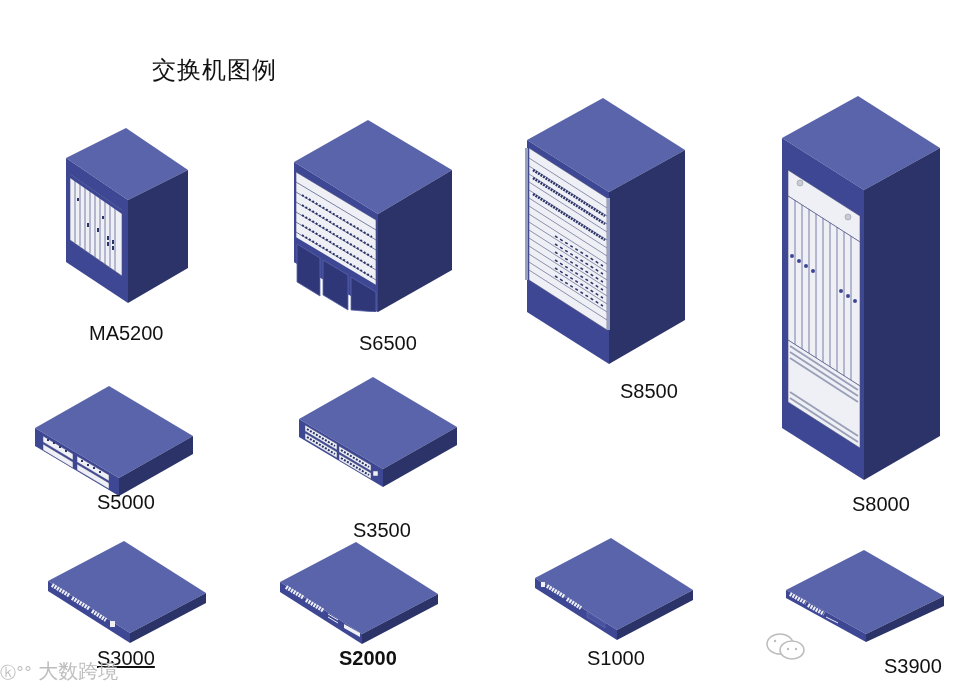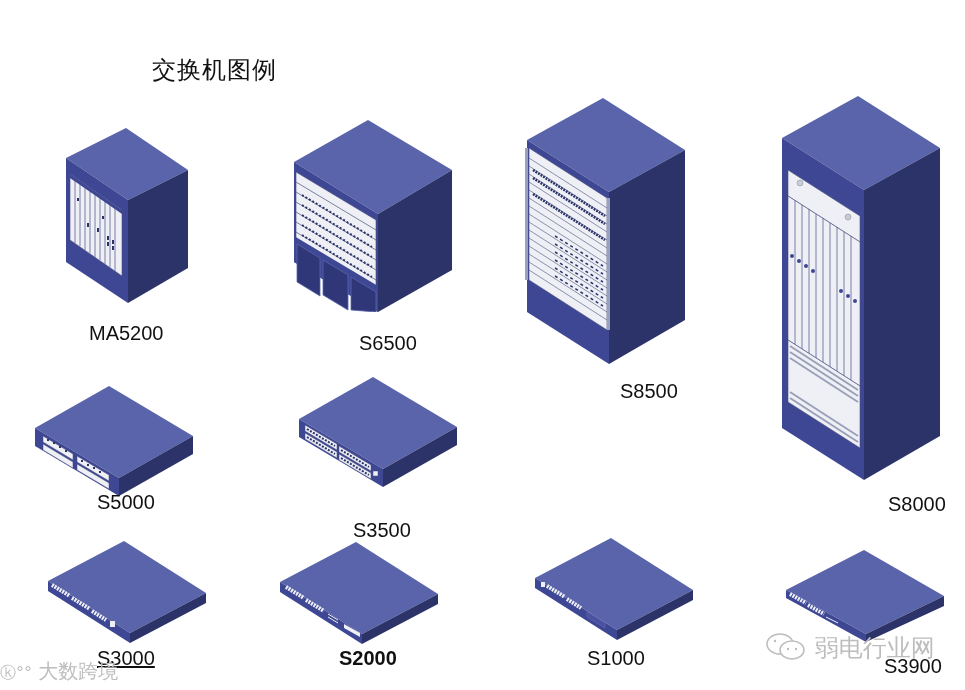--- a/index.html
+++ b/index.html
@@ -158,21 +158,21 @@
     <polygon points="8,244 80,290 80,352 8,306" fill="#eef0f6" stroke="#4a4f7a" stroke-width="0.6"></polygon>
     <g stroke="#9aa0b8" stroke-width="2">
       <line x1="10" y1="250" x2="78" y2="294"></line>
         <line x1="10" y1="256" x2="78" y2="300"></line>
       <line x1="10" y1="262" x2="78" y2="306"></line>
       <line x1="10" y1="296" x2="78" y2="340"></line>
         <line x1="10" y1="302" x2="78" y2="346"></line>
     </g>
   </svg>
 </div>
-<div class="lbl" style="left:888px;top:493px;">S8000</div>
+<div class="lbl" style="left:852px;top:493px;">S8000</div>
 
 <div class="dev" style="left:33px;top:384px;">
   <svg width="162" height="112" viewBox="0 0 162 112">
     <polygon points="2,44 76,2 160,52 86,94" fill="#5964aa"></polygon>
     <polygon points="86,94 160,52 160,70 86,112" fill="#2b3368"></polygon>
     <polygon points="2,44 86,94 86,112 2,62" fill="#3e4794"></polygon>
     <g fill="#eef0f6" stroke="#4a4f7a" stroke-width="0.5">
       <polygon points="10,52 40,70 40,76 10,58"></polygon>
         <polygon points="10,60 40,78 40,84 10,66"></polygon>
       <polygon points="44,72 76,91 76,97 44,78"></polygon>
@@ -285,14 +285,13 @@
 <div class="wm" style="left:765px;top:632px;font-size:24px;">
   <span>
     <svg width="42" height="30" viewBox="0 0 42 30">
       <ellipse cx="15" cy="12" rx="13" ry="10" fill="none" stroke="#bdbdbd" stroke-width="1.5"></ellipse>
       <ellipse cx="27" cy="18" rx="12" ry="9" fill="#fff" stroke="#bdbdbd" stroke-width="1.5"></ellipse>
       <circle cx="23" cy="17" r="1.2" fill="#bdbdbd"></circle>
         <circle cx="31" cy="17" r="1.2" fill="#bdbdbd"></circle>
       <circle cx="10" cy="9" r="1.2" fill="#bdbdbd"></circle>
     </svg>
   </span>
-  <span style="vertical-align:top;">弱电行业网</span>
 </div>
 
 </body></html>

